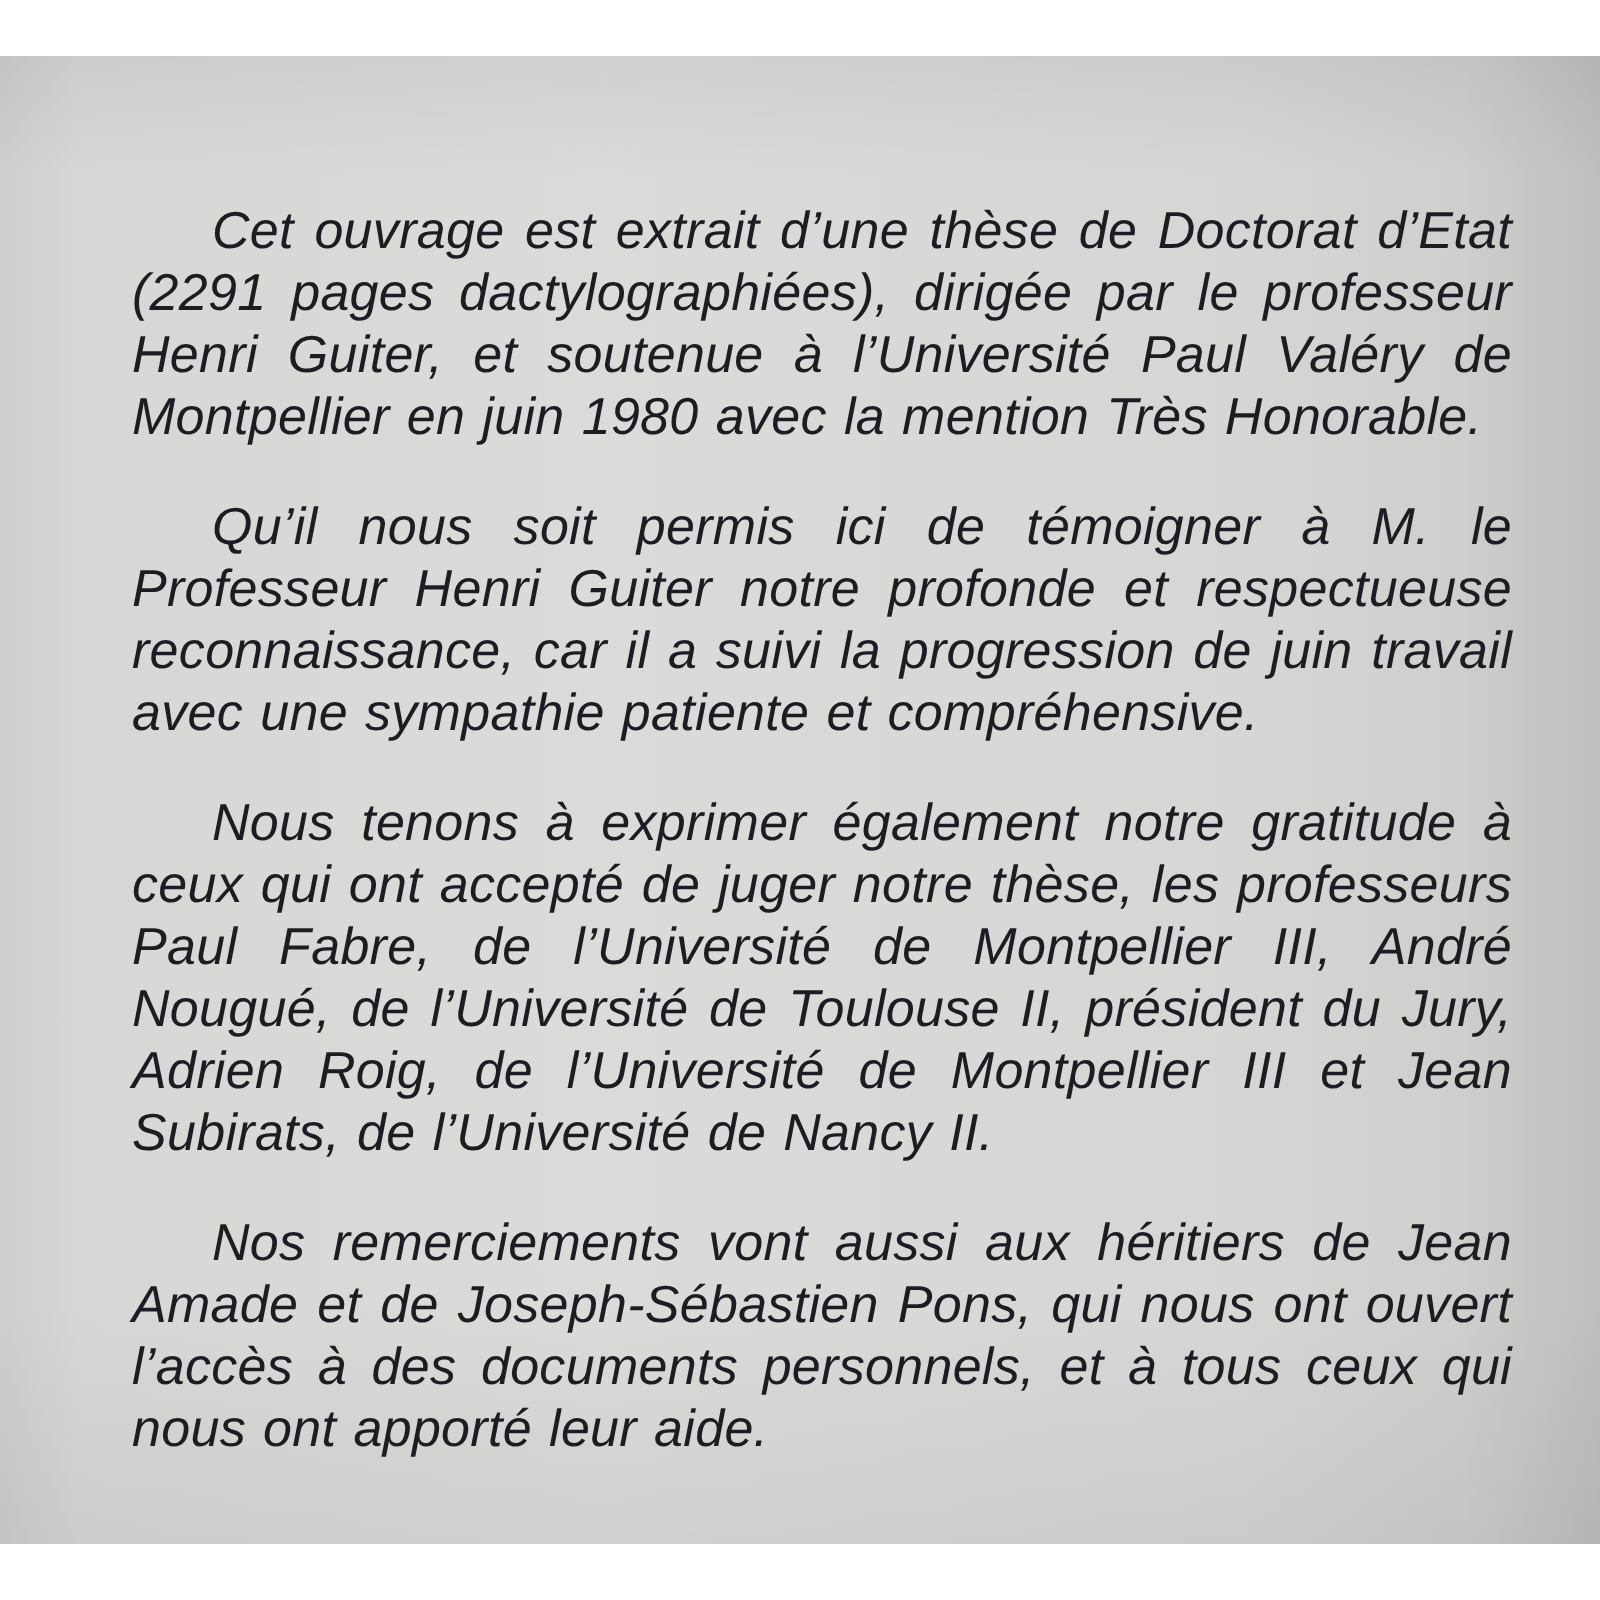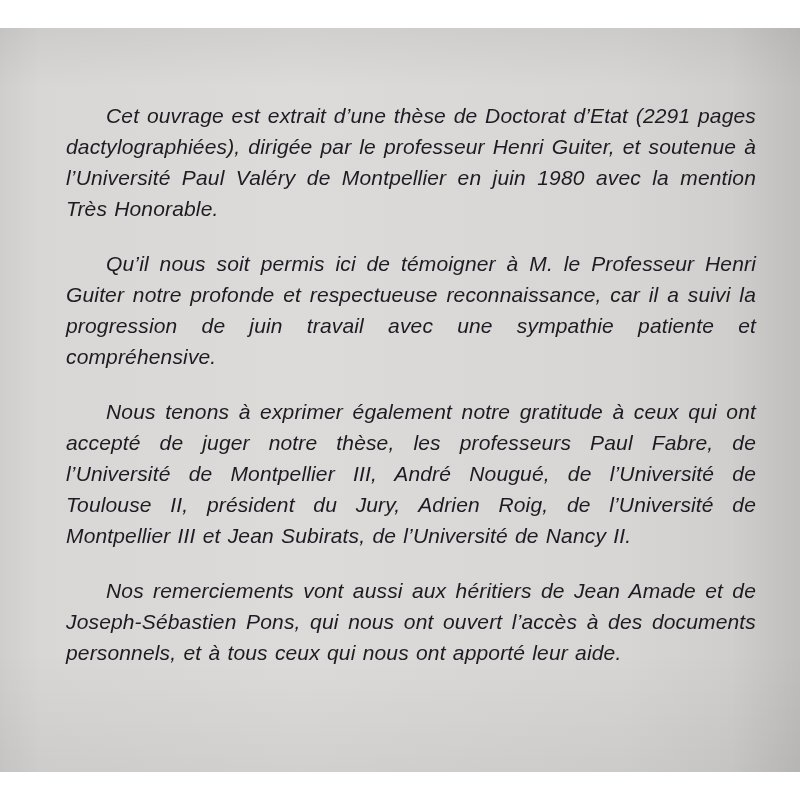--- a/index.html
+++ b/index.html
@@ -75,21 +75,21 @@
   .text-block {
     position: absolute;
     left: 66px;
     top: 100px;
     width: 690px;
   }
   p.para {
     margin: 0 0 24px 0;
     font-family: "Liberation Sans", sans-serif;
     font-style: italic;
-    font-size: 21px;
+    font-size: 26px;
     line-height: 31px;
     color: #1c1c22;
     text-align: justify;
     text-indent: 40px;
     letter-spacing: 0.15px;
     word-spacing: 1.2px;
   }
   p.para:last-child {
     margin-bottom: 0;
   }

